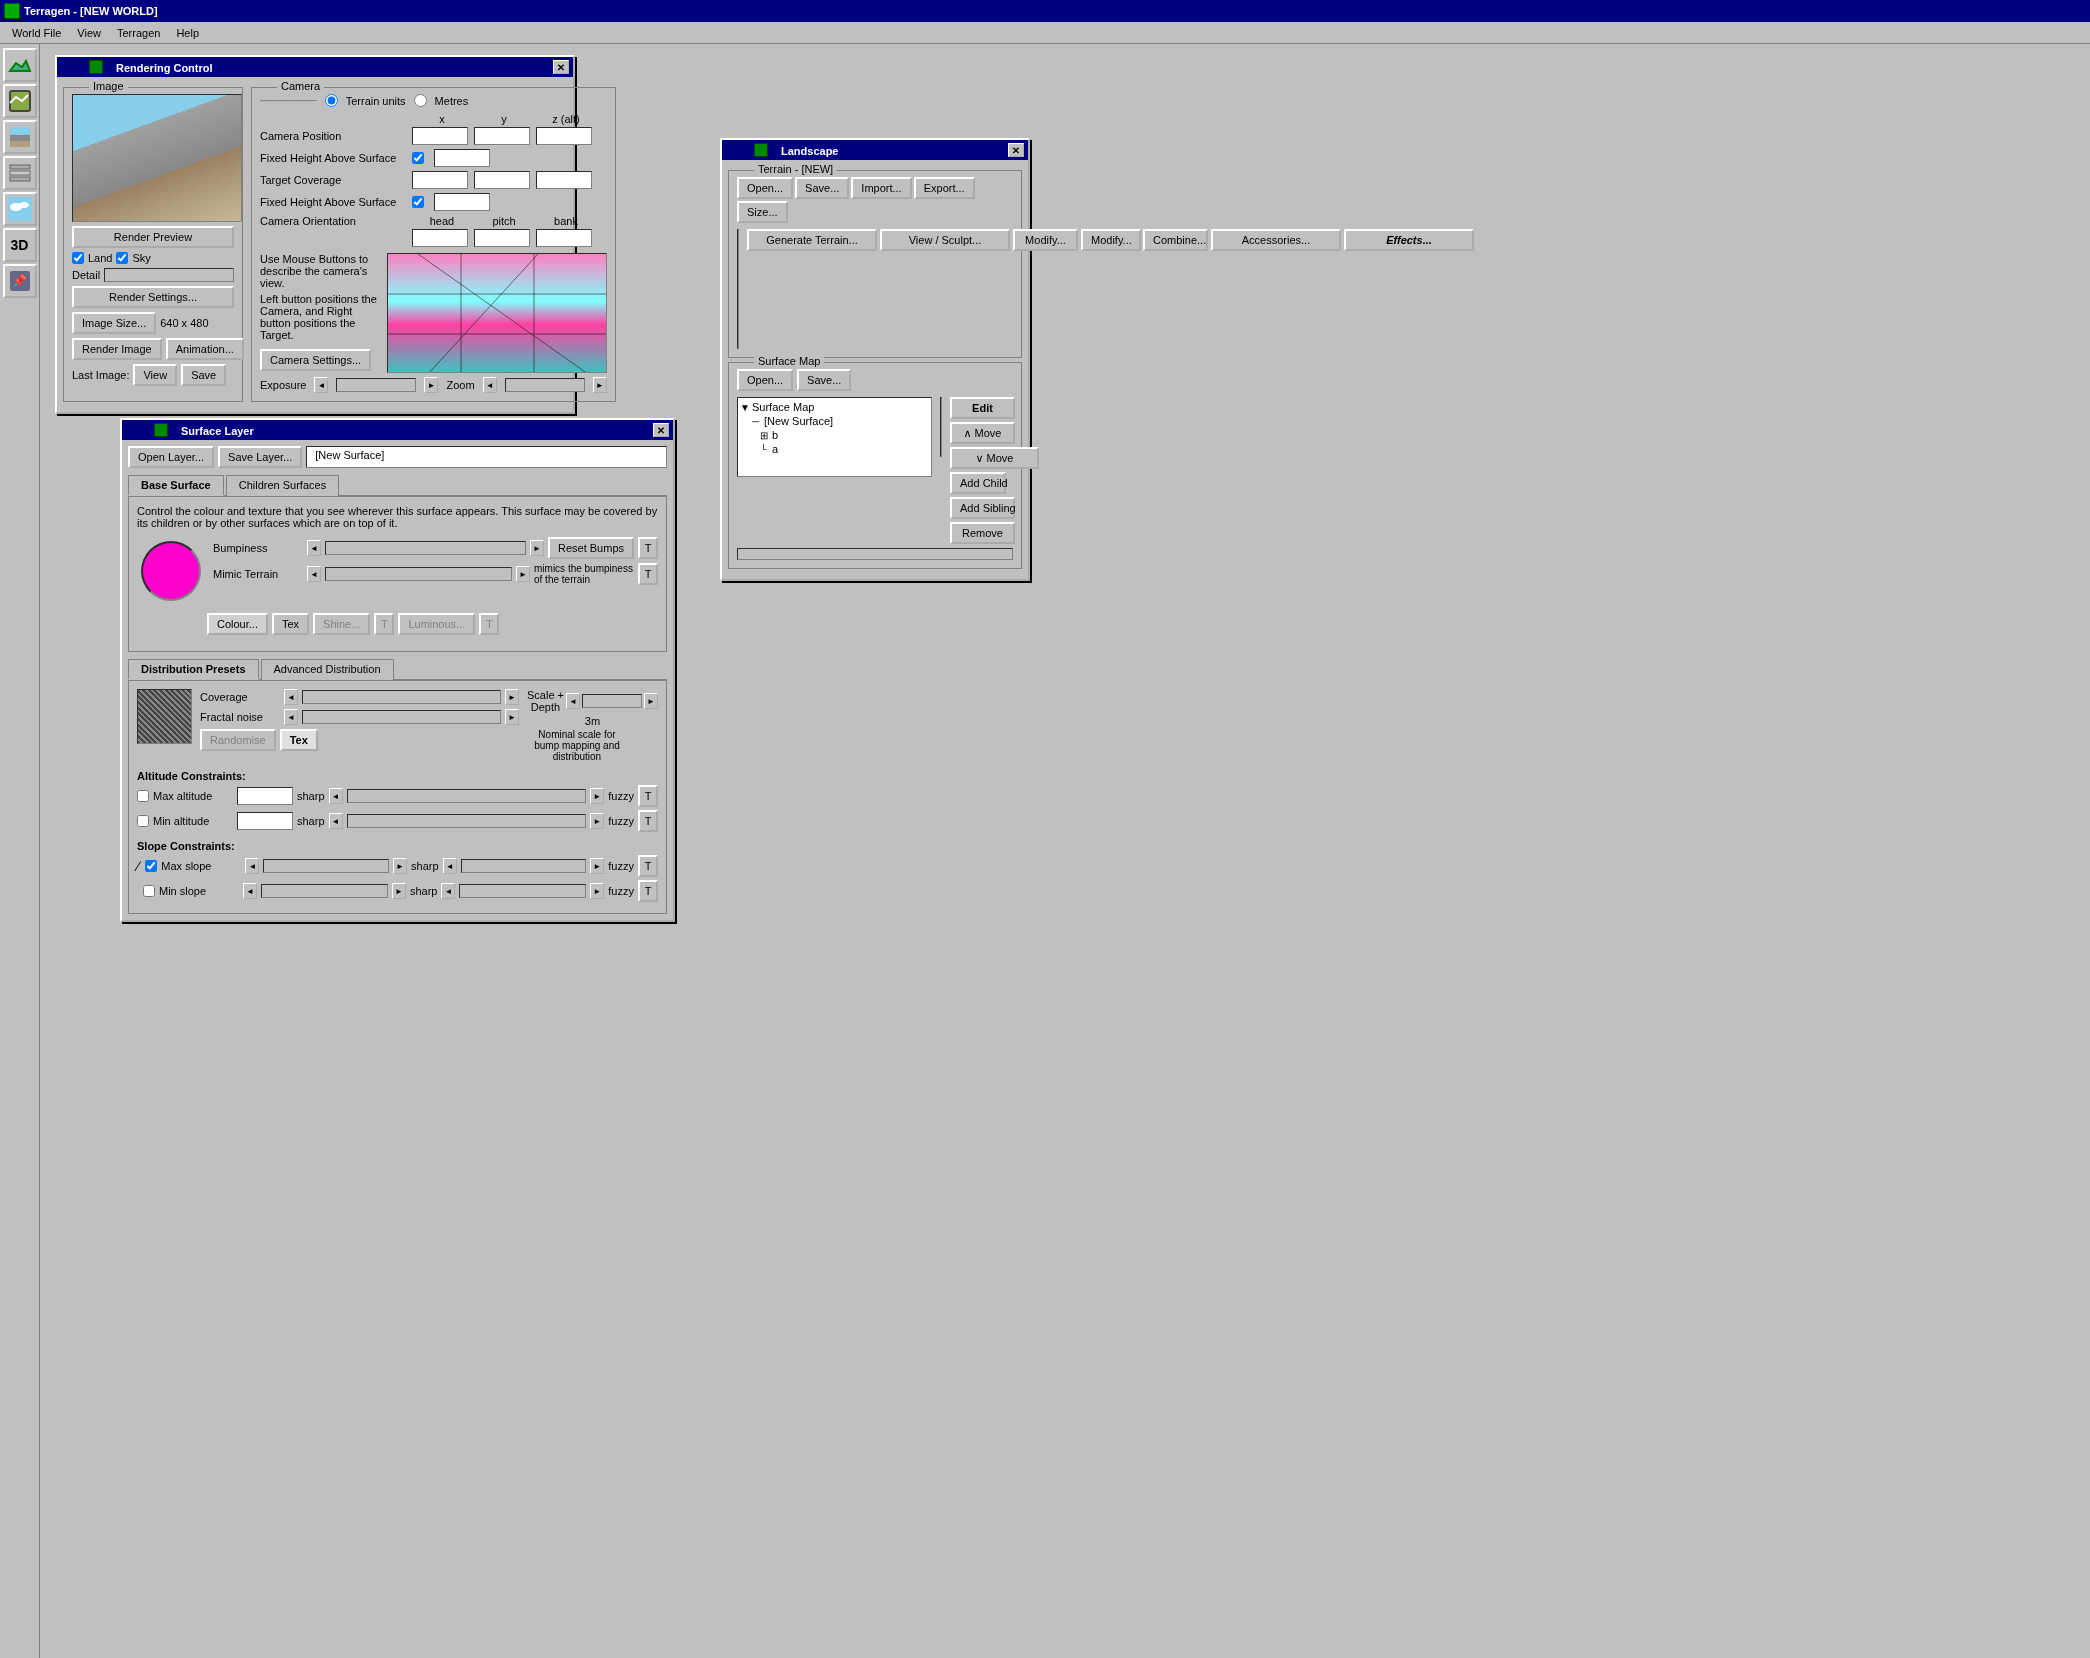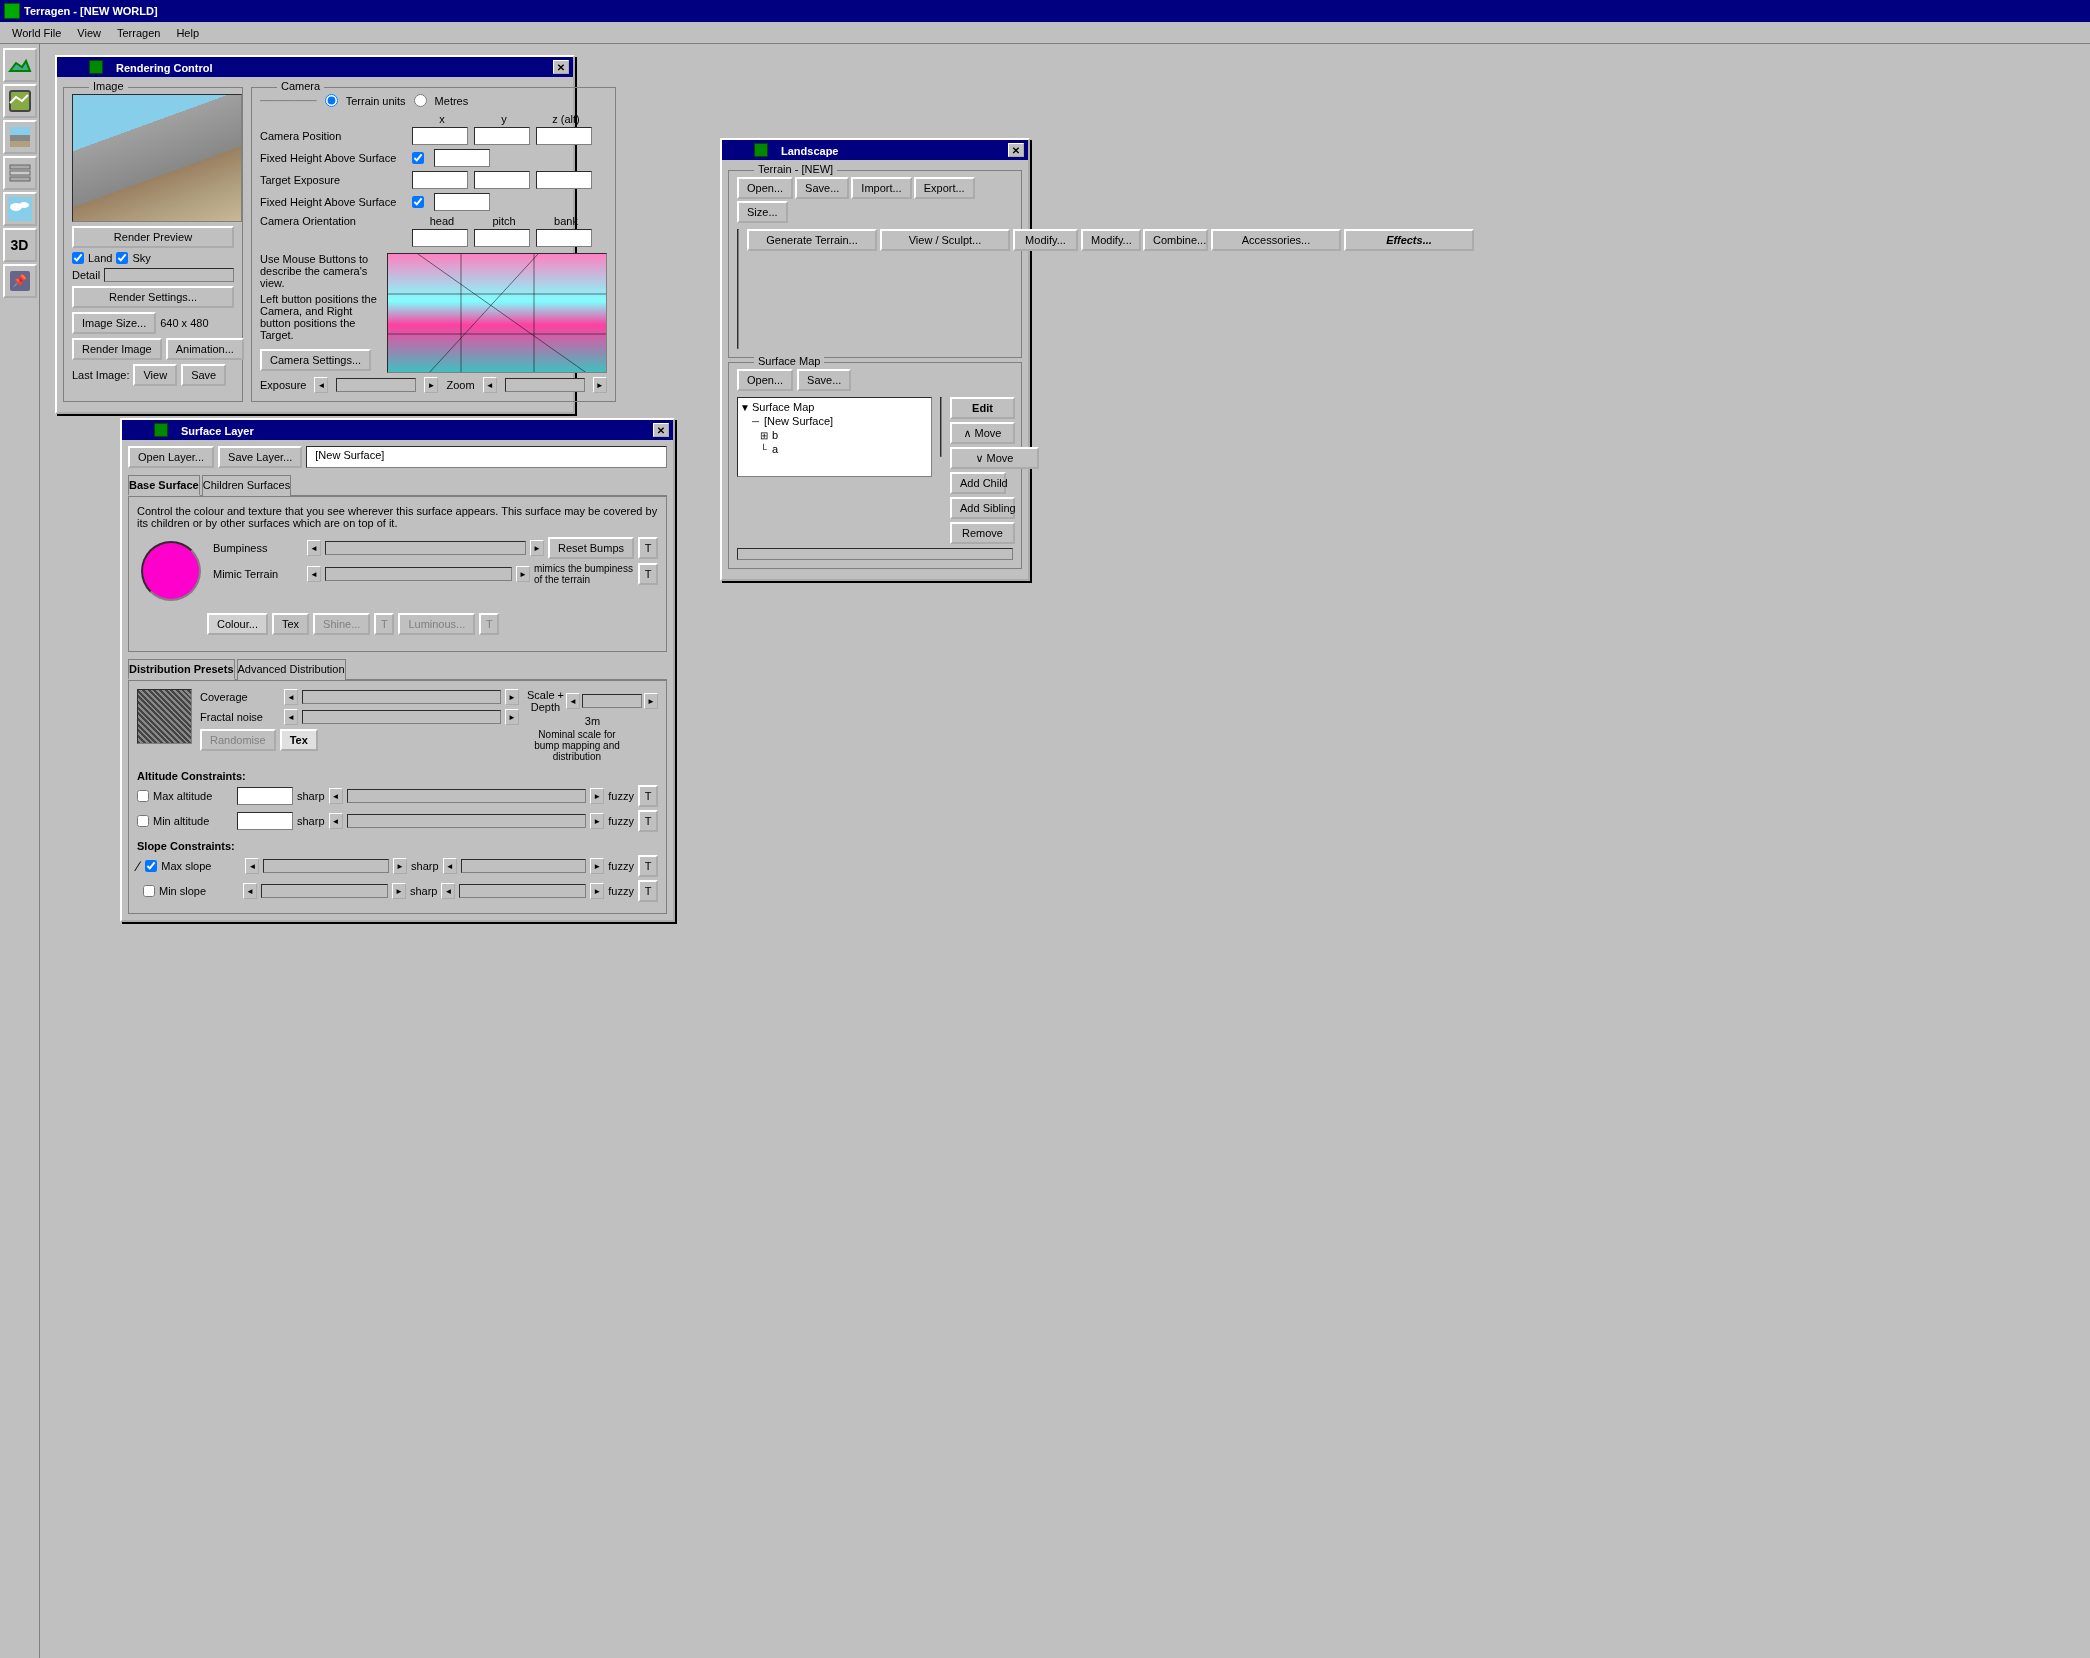--- a/index.html
+++ b/index.html
@@ -217,21 +217,21 @@
       position: relative;
       overflow: hidden;
     }
 
     
     .tab-bar {
       display: flex;
       border-bottom: 2px solid #808080;
     }
     .tab {
-      padding: 3px 0;
+      padding: 3px 12px;
       background: #c0c0c0;
       border: 1px solid #808080;
       border-bottom: none;
       cursor: pointer;
       font-size: 11px;
       margin-right: 2px;
       position: relative;
       top: 1px;
     }
     .tab.active {
@@ -431,21 +431,21 @@
           <input type="text" class="input-sm" style="">
         </div>
 
         <div style="display:grid; grid-template-columns: 150px 20px 60px; gap:2px; align-items:center; margin-bottom:4px;">
           <span>Fixed Height Above Surface</span>
           <input type="checkbox" checked="" style="">
           <input type="text" class="input-sm" style="">
         </div>
 
         <div style="display:grid; grid-template-columns: 150px 60px 60px 60px; gap:2px; align-items:center; margin-bottom:4px;">
-          <span>Target Exposure</span>
+          <span>Target Coverage</span>
           <input type="text" class="input-sm" style="">
           <input type="text" class="input-sm" style="">
           <input type="text" class="input-sm" style="">
         </div>
 
         <div style="display:grid; grid-template-columns: 150px 20px 60px; gap:2px; align-items:center; margin-bottom:4px;">
           <span>Fixed Height Above Surface</span>
           <input type="checkbox" checked="" style="">
           <input type="text" class="input-sm" style="">
         </div>

